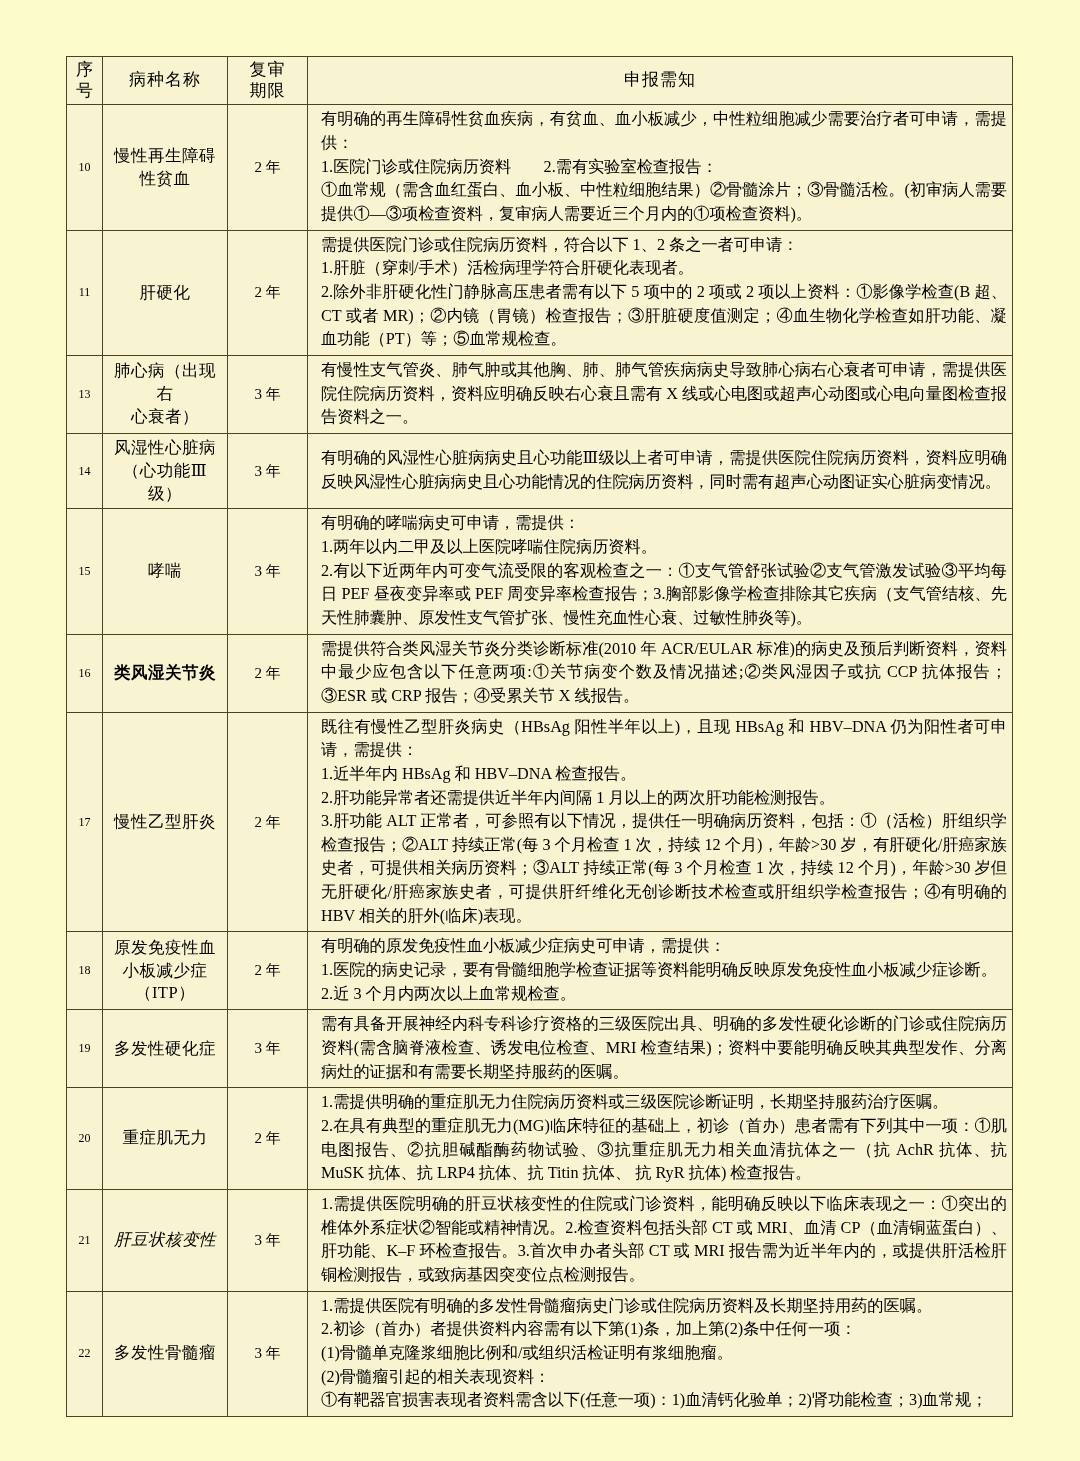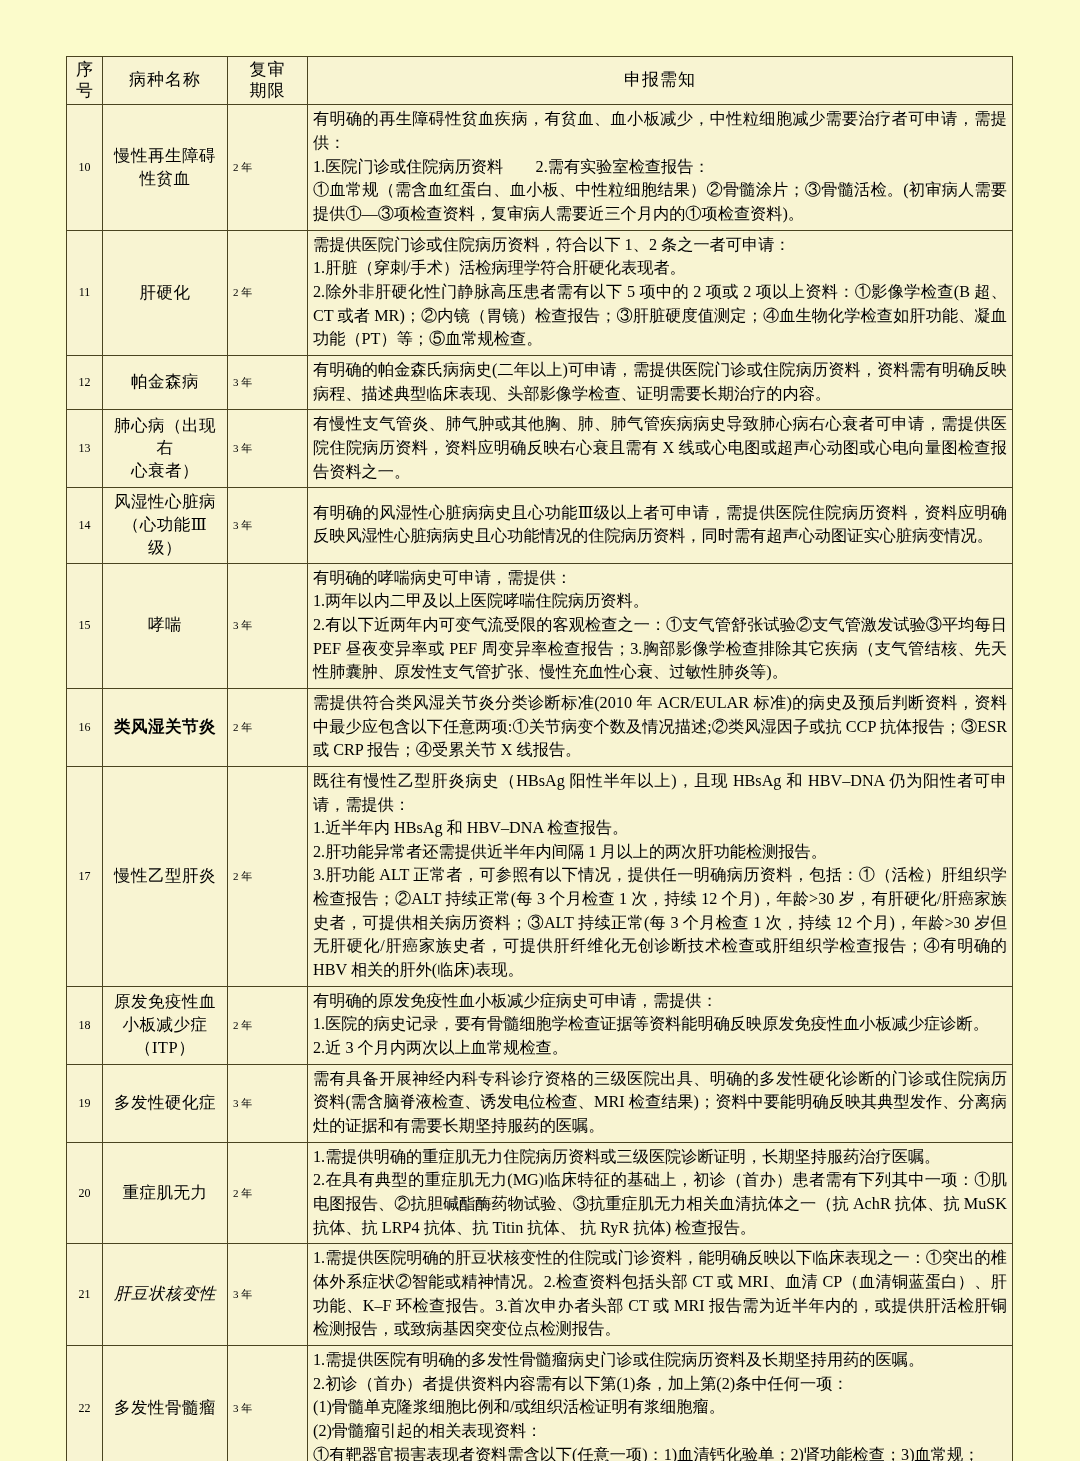--- a/index.html
+++ b/index.html
@@ -58,34 +58,35 @@
     font-size: 12px;
     font-family: "Liberation Serif", "DejaVu Serif", serif;
   }
   td.name {
     text-align: center;
     font-size: 16.5px;
     line-height: 1.38;
     letter-spacing: 0.5px;
   }
   td.term {
-    text-align: left;
-    font-size: 11px;
+    text-align: center;
+    font-size: 15px;
     white-space: nowrap;
   }
   td.notice {
     text-align: left;
     font-size: 16.2px;
     line-height: 1.46;
     padding: 5px 7px 5px 8px;
     text-align: justify;
     text-justify: inter-ideograph;
   }
   td.notice .ln {
     display: block;
+    margin-left: 8px;
   }
 </style>
 </head>
 <body>
 
 <div class="page">
   <table class="disease-table">
     <colgroup>
       <col class="c-seq">
       <col class="c-name">
@@ -126,30 +127,20 @@
             <span style="display: block;">肝硬化</span>
           </td>
           <td class="term">2 年</td>
           <td class="notice">
             <span class="ln">需提供医院门诊或住院病历资料，符合以下 1、2 条之一者可申请：</span>
             <span class="ln">1.肝脏（穿刺/手术）活检病理学符合肝硬化表现者。</span>
             <span class="ln">2.除外非肝硬化性门静脉高压患者需有以下 5 项中的 2 项或 2 项以上资料：①影像学检查(B 超、CT 或者 MR)；②内镜（胃镜）检查报告；③肝脏硬度值测定；④血生物化学检查如肝功能、凝血功能（PT）等；⑤血常规检查。</span>
           </td>
         </tr>
         <tr>
-          <td class="seq">12</td>
-          <td class="name">
-            <span style="display: block;">帕金森病</span>
-          </td>
-          <td class="term">3 年</td>
-          <td class="notice">
-            <span class="ln">有明确的帕金森氏病病史(二年以上)可申请，需提供医院门诊或住院病历资料，资料需有明确反映病程、描述典型临床表现、头部影像学检查、证明需要长期治疗的内容。</span>
-          </td>
-        </tr>
-        <tr>
           <td class="seq">13</td>
           <td class="name">
             <span style="display: block;">肺心病（出现右</span>
             <span style="display: block;">心衰者）</span>
           </td>
           <td class="term">3 年</td>
           <td class="notice">
             <span class="ln">有慢性支气管炎、肺气肿或其他胸、肺、肺气管疾病病史导致肺心病右心衰者可申请，需提供医院住院病历资料，资料应明确反映右心衰且需有 X 线或心电图或超声心动图或心电向量图检查报告资料之一。</span>
           </td>
         </tr>

